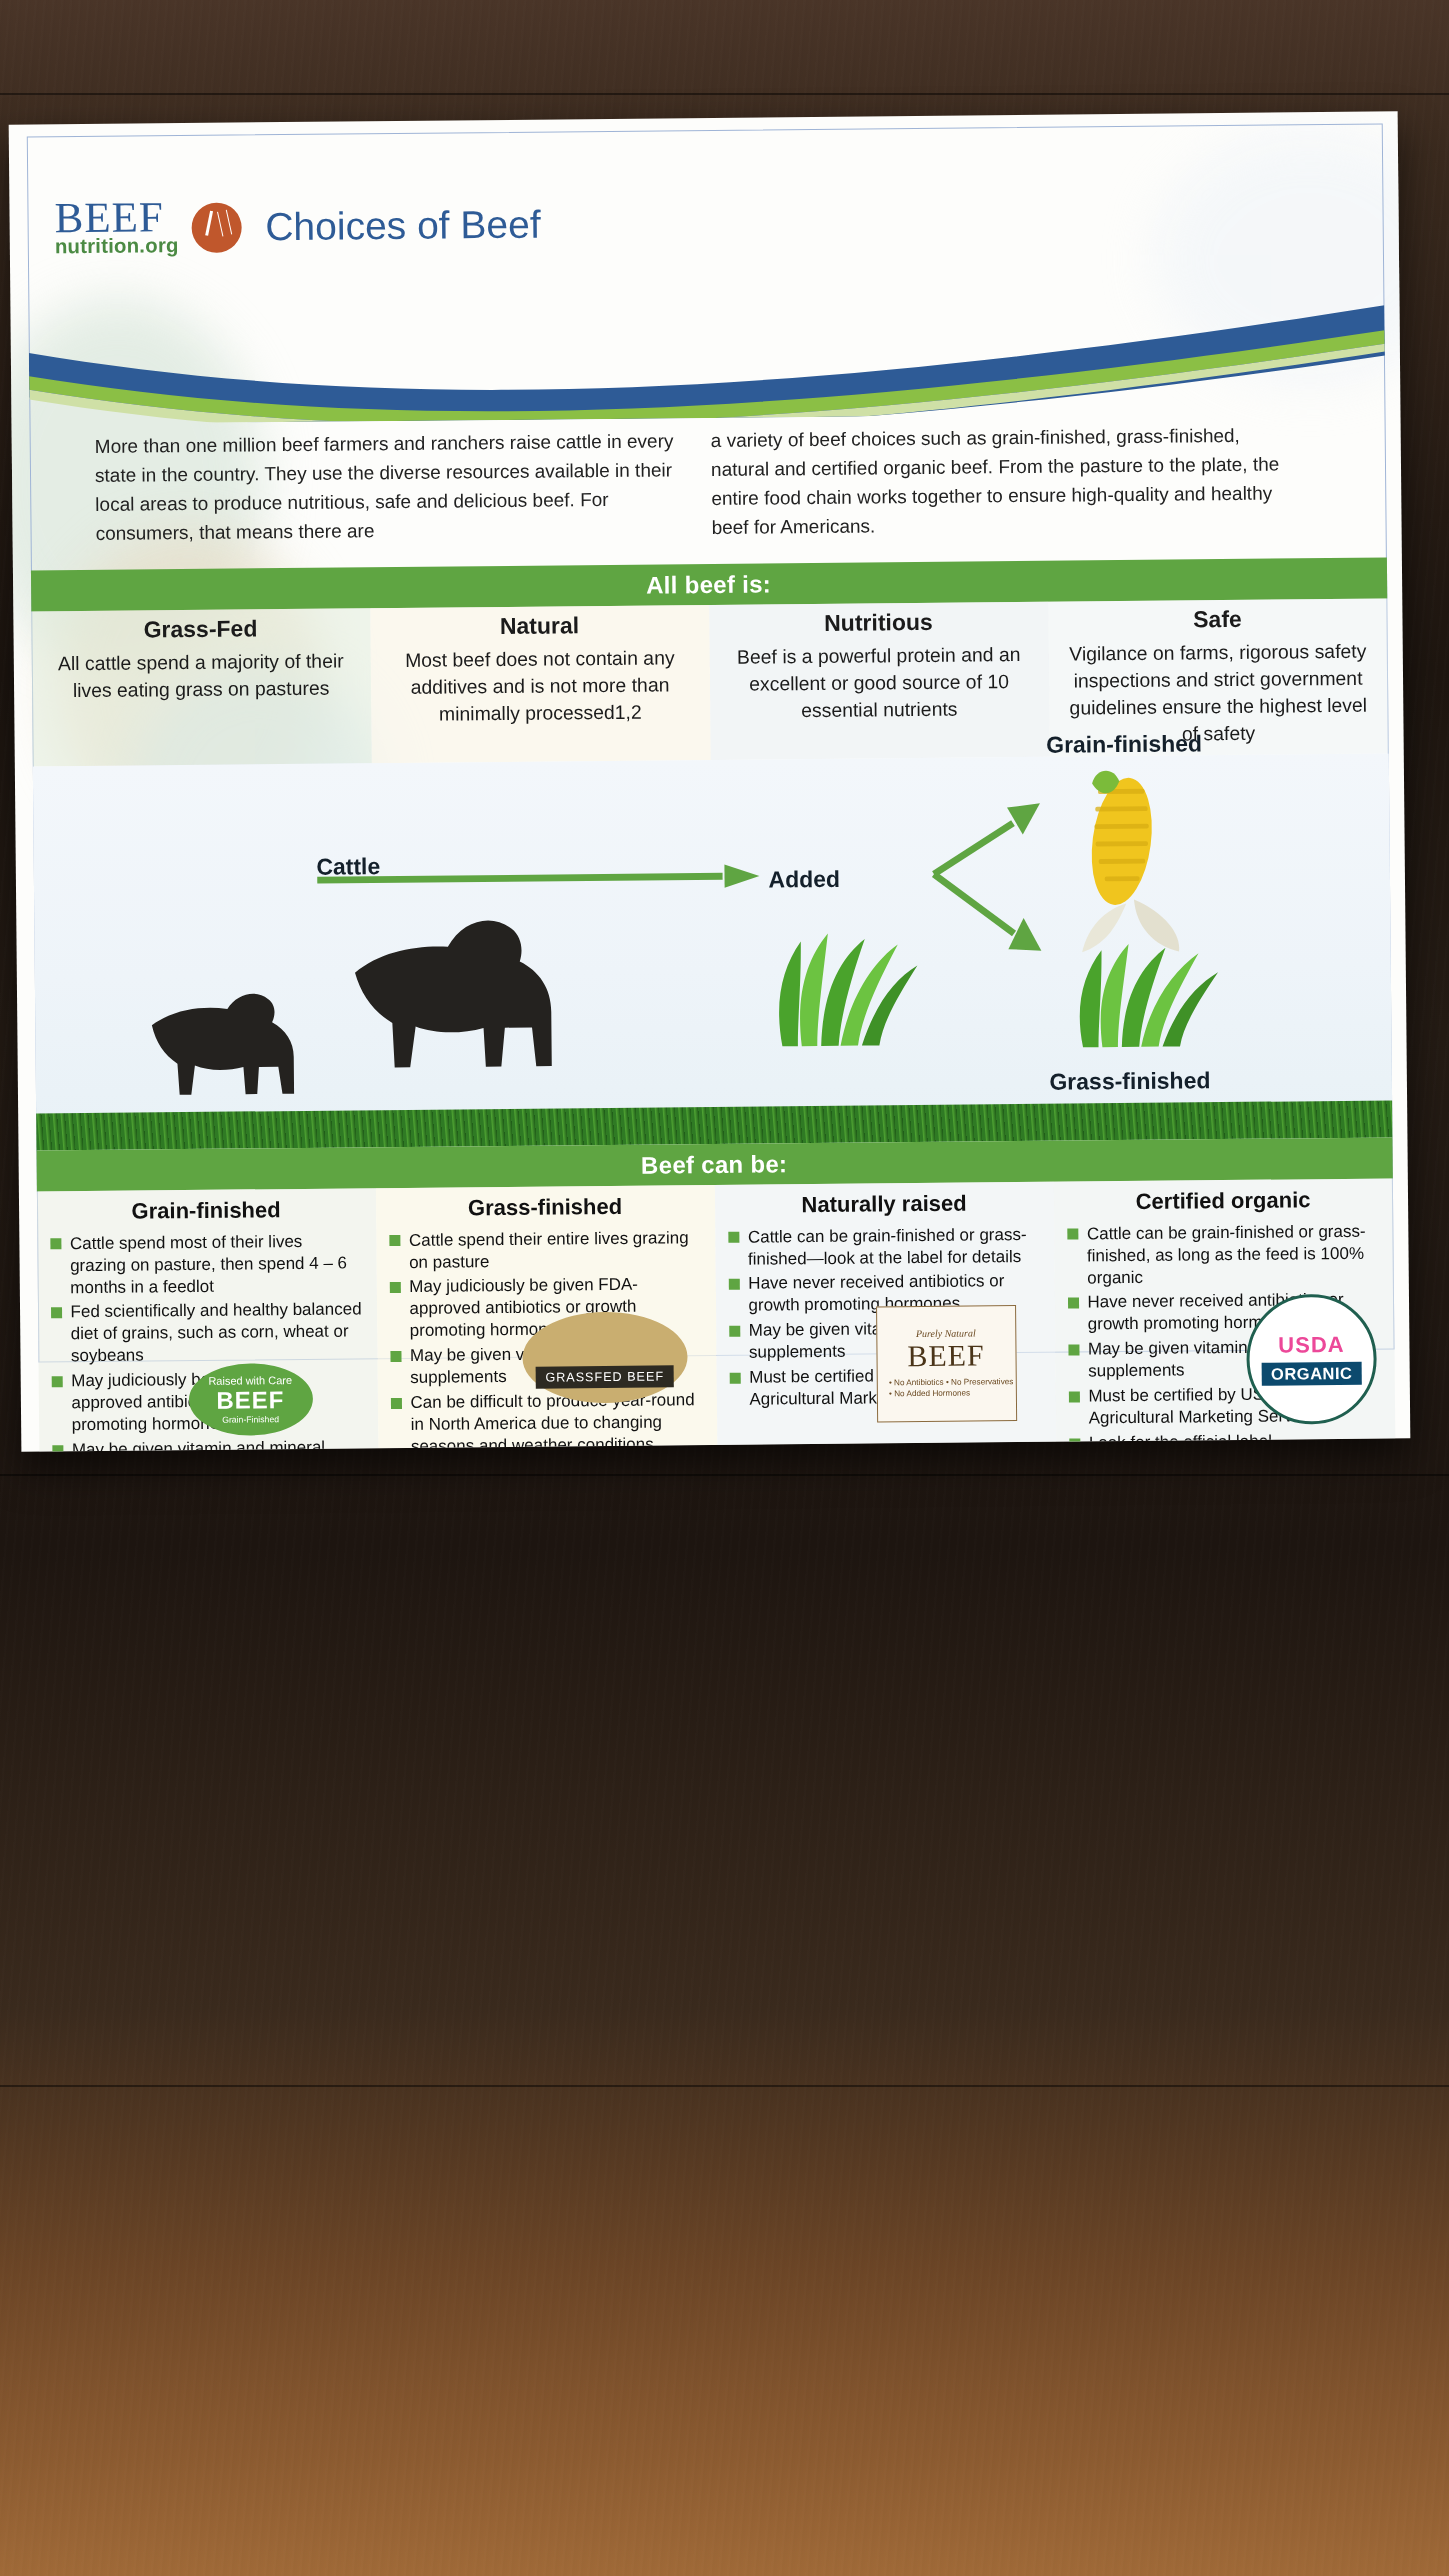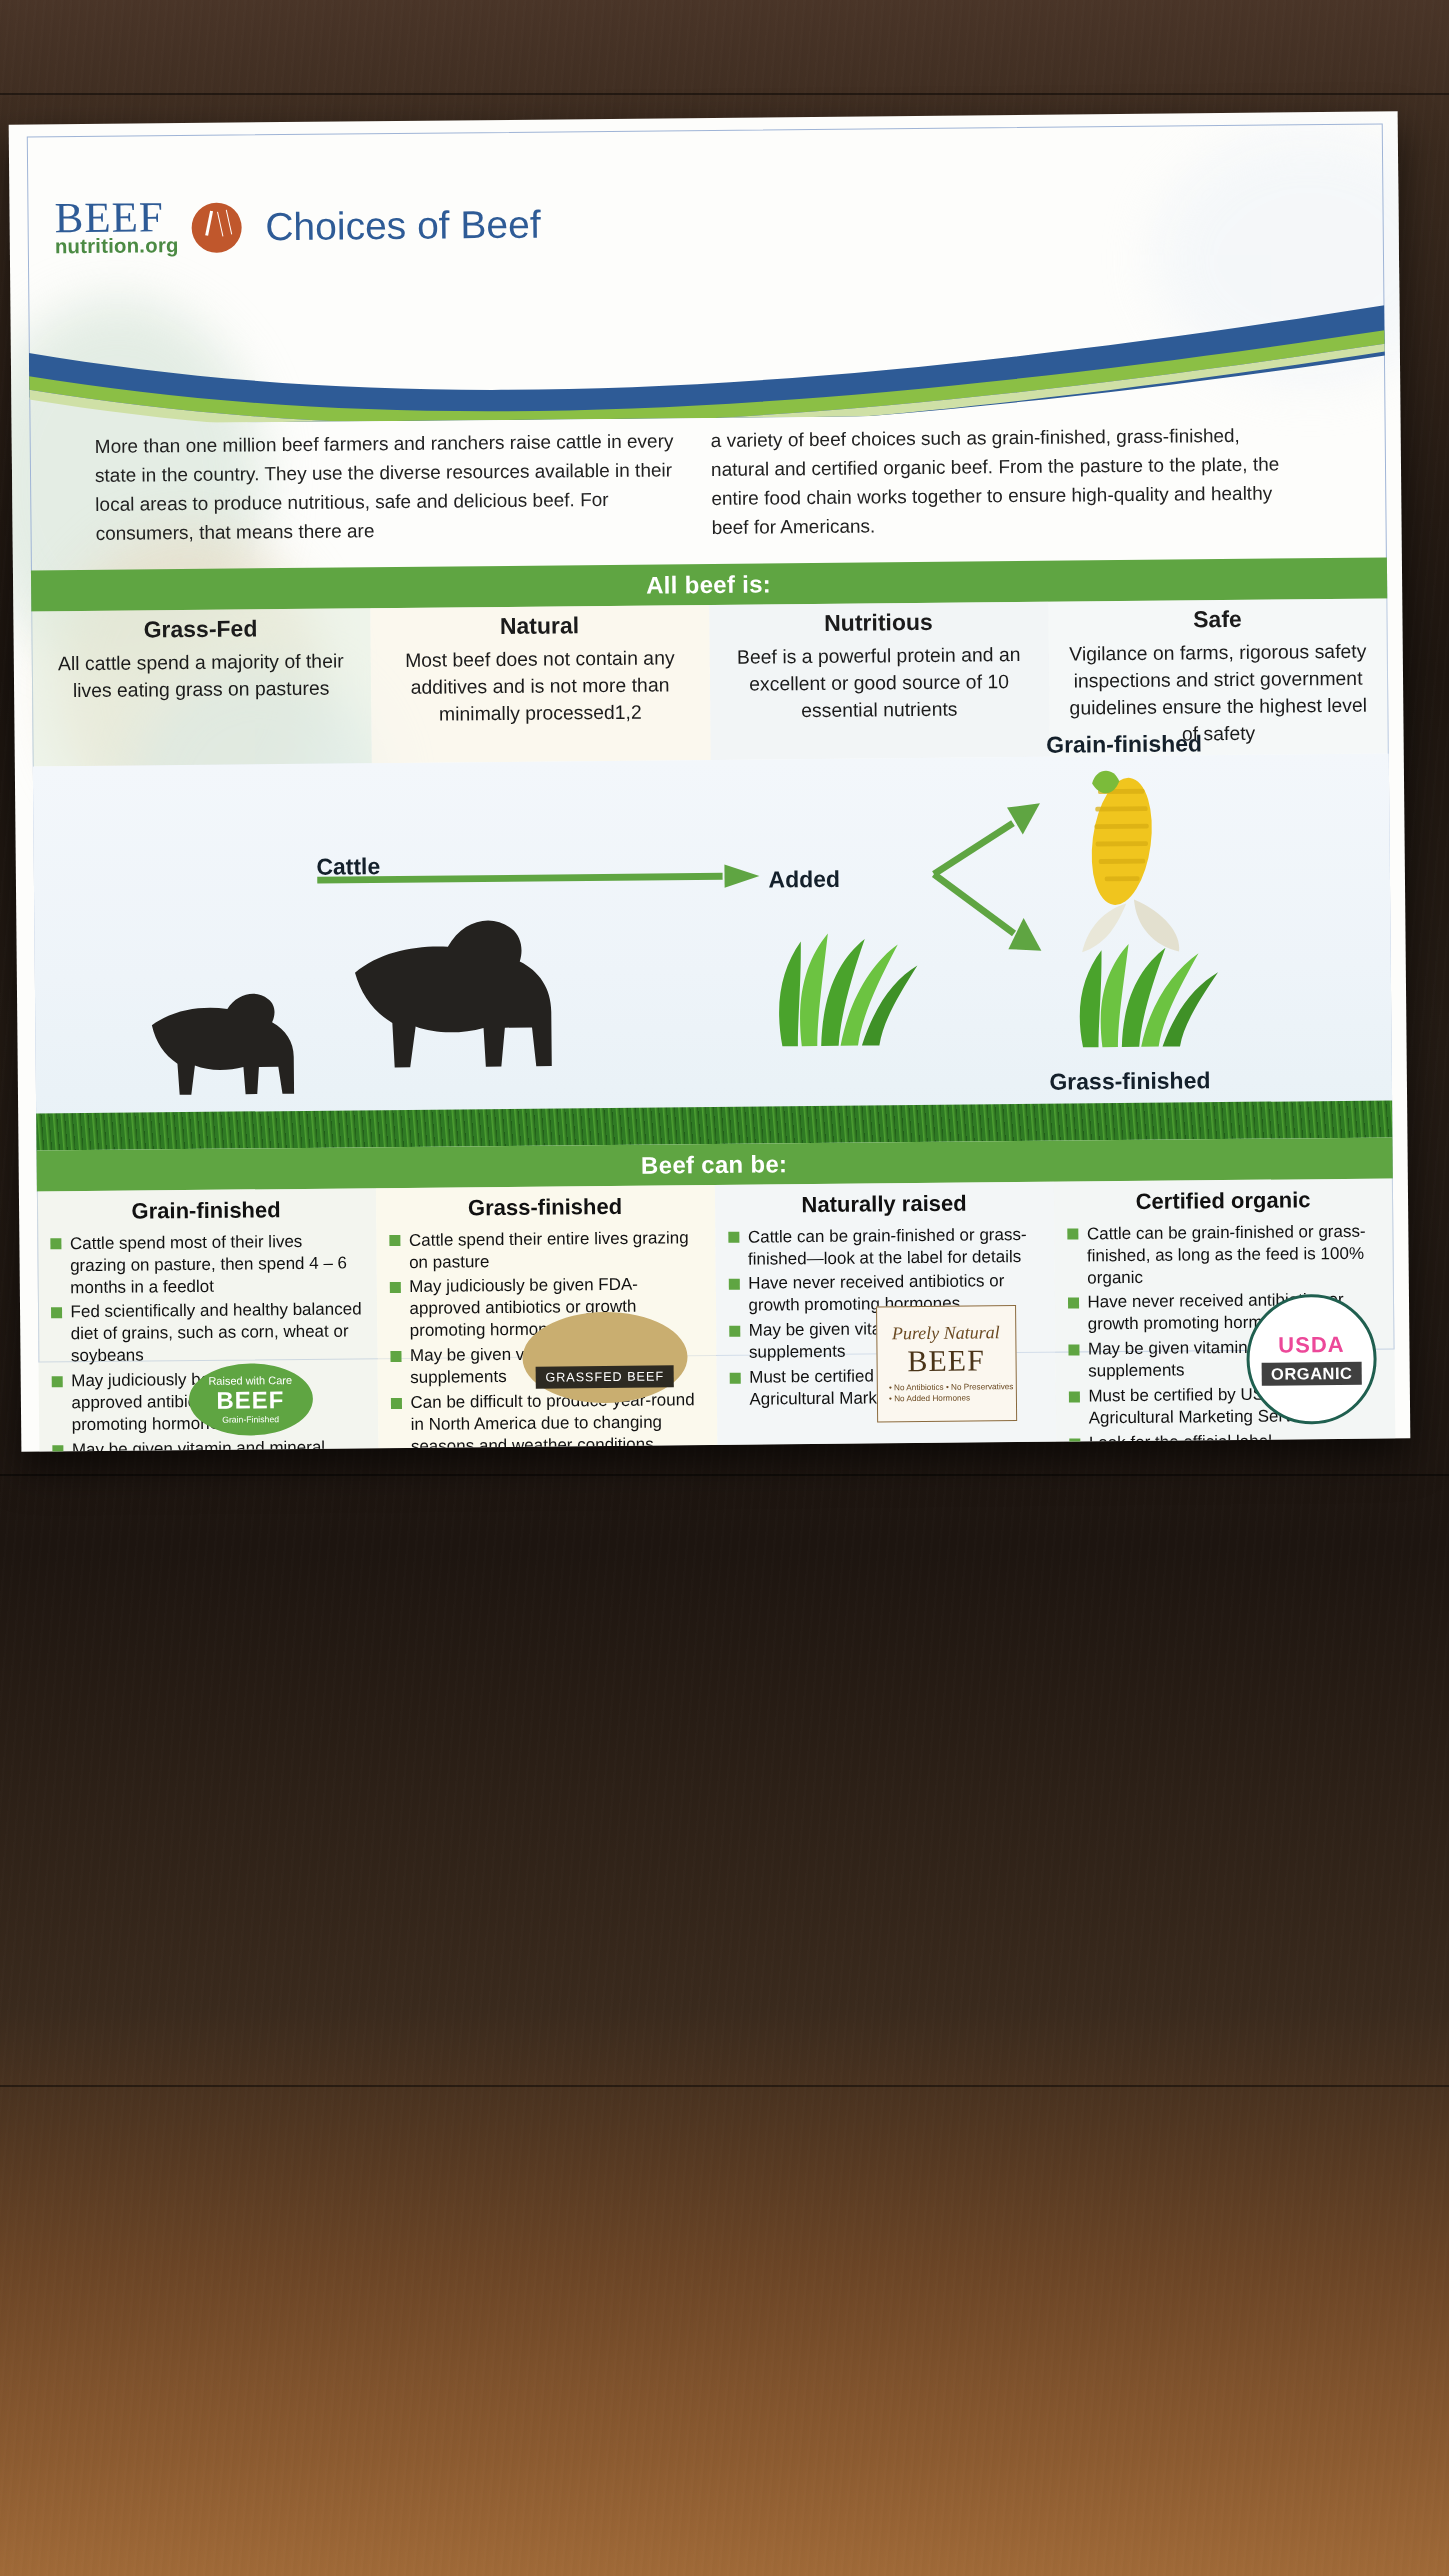--- a/index.html
+++ b/index.html
@@ -91,27 +91,27 @@
   
   .seal{position:absolute;}
   .seal-grain{left:150px;bottom:13.6px;width:124px;height:72px;border-radius:50%;background:#5fa542;color:#fff;
     display:flex;align-items:center;justify-content:center;flex-direction:column;font-size:9.7px;}
   .seal-grain .big{font-size:24px;font-weight:bold;letter-spacing:1px;}
   .seal-grassfed{left:145px;bottom:43px;width:165px;height:91px;border-radius:50%;background:#c9ae70;
     display:flex;align-items:flex-end;justify-content:center;}
   .seal-grassfed .bar{background:#2d2a22;color:#fff;font-size:12.6px;letter-spacing:1px;padding:3.9px 9.7px;margin-bottom:15.5px;}
   .seal-nat{left:160px;bottom:21.3px;width:138px;height:114px;border:1.9px solid #8a6a3e;background:#fbf7ef;
     display:flex;flex-direction:column;align-items:center;justify-content:center;color:#6b4a22;}
-  .seal-nat .scr{font-family:"Liberation Serif", serif;font-style:italic;font-size:18px;}
+  .seal-nat .scr{font-family:"Liberation Serif", serif;font-style:italic;font-size:10px;}
   .seal-nat .big{font-family:"Liberation Serif", serif;font-size:30px;letter-spacing:1px;color:#4a3418;}
   .seal-nat .fine{font-size:8.2px;line-height:10.7px;align-self:flex-start;margin-left:11.6px;margin-top:5.8px;}
   .seal-usda{right:17.5px;bottom:15.5px;width:124px;height:124px;border-radius:50%;background:#fff;border:3.9px solid #1f5f4f;
     display:flex;flex-direction:column;align-items:center;justify-content:center;}
   .seal-usda .u{font-size:22px;font-weight:bold;color:#ec4899;letter-spacing:1px;}
-  .seal-usda .o{font-size:16.5px;font-weight:bold;color:#fff;background:#404040;padding:1.9px 9.7px;margin-top:3.9px;letter-spacing:0.5px;}
+  .seal-usda .o{font-size:16.5px;font-weight:bold;color:#fff;background:#0c4a6e;padding:1.9px 9.7px;margin-top:3.9px;letter-spacing:0.5px;}
 </style>
 </head>
 <body>
 
 <div class="backdrop">
   <div class="woodgrain"></div>
   <div class="plank" style="top:93px"></div>
   <div class="plank" style="top:1474px"></div>
   <div class="plank" style="top:2085px"></div>
   <div class="shadowcast"></div>

